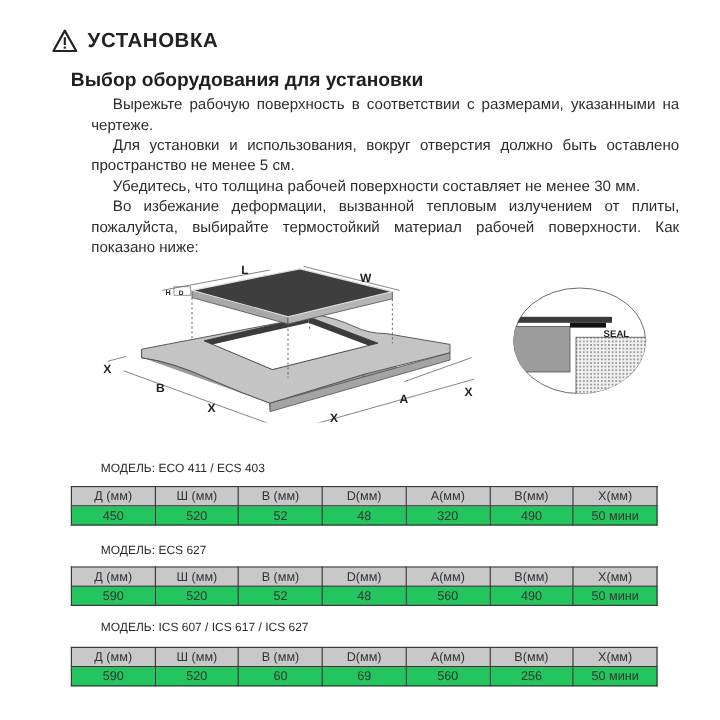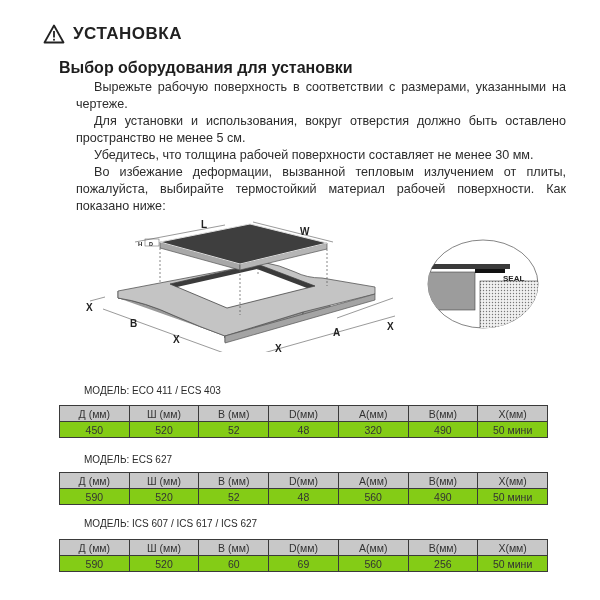--- a/index.html
+++ b/index.html
@@ -11,21 +11,21 @@
   .subtitle { position: absolute; left: 59px; top: 59px; font-size: 16px; font-weight: bold; color: #1e1e1e; }
   .body-text { position: absolute; left: 76px; top: 79px; width: 490px; font-size: 12.6px; line-height: 17px; color: #2c2c2c; }
   .body-text p { margin: 0; text-indent: 18px; text-align: justify; }
   .diagram { position: absolute; left: 75px; top: 212px; }
   .detail { position: absolute; left: 425px; top: 232px; }
   .model-label { position: absolute; left: 84px; font-size: 10px; color: #2a2a2a; }
   table.spec { position: absolute; left: 59px; width: 489px; border-collapse: collapse; table-layout: fixed;
                font-size: 10.5px; color: #333; }
   table.spec th, table.spec td { border: 1.3px solid #3a3a3a; text-align: center; padding: 0; height: 15px; font-weight: normal; }
   table.spec th { background: #c8c8c8; }
-  table.spec td { background: #84cc16; }
+  table.spec td { background: #22c55e; }
 </style>
 </head>
 <body>
 
 <div class="header">
   <svg viewBox="0 0 22 20">
     <path d="M11 1.5 L20.5 18.5 L1.5 18.5 Z" fill="none" stroke="#222" stroke-width="1.8" stroke-linejoin="round"></path>
     <rect x="10.1" y="7" width="1.8" height="6.5" fill="#222"></rect>
     <rect x="10.1" y="14.8" width="1.8" height="1.8" fill="#222"></rect>
   </svg>

